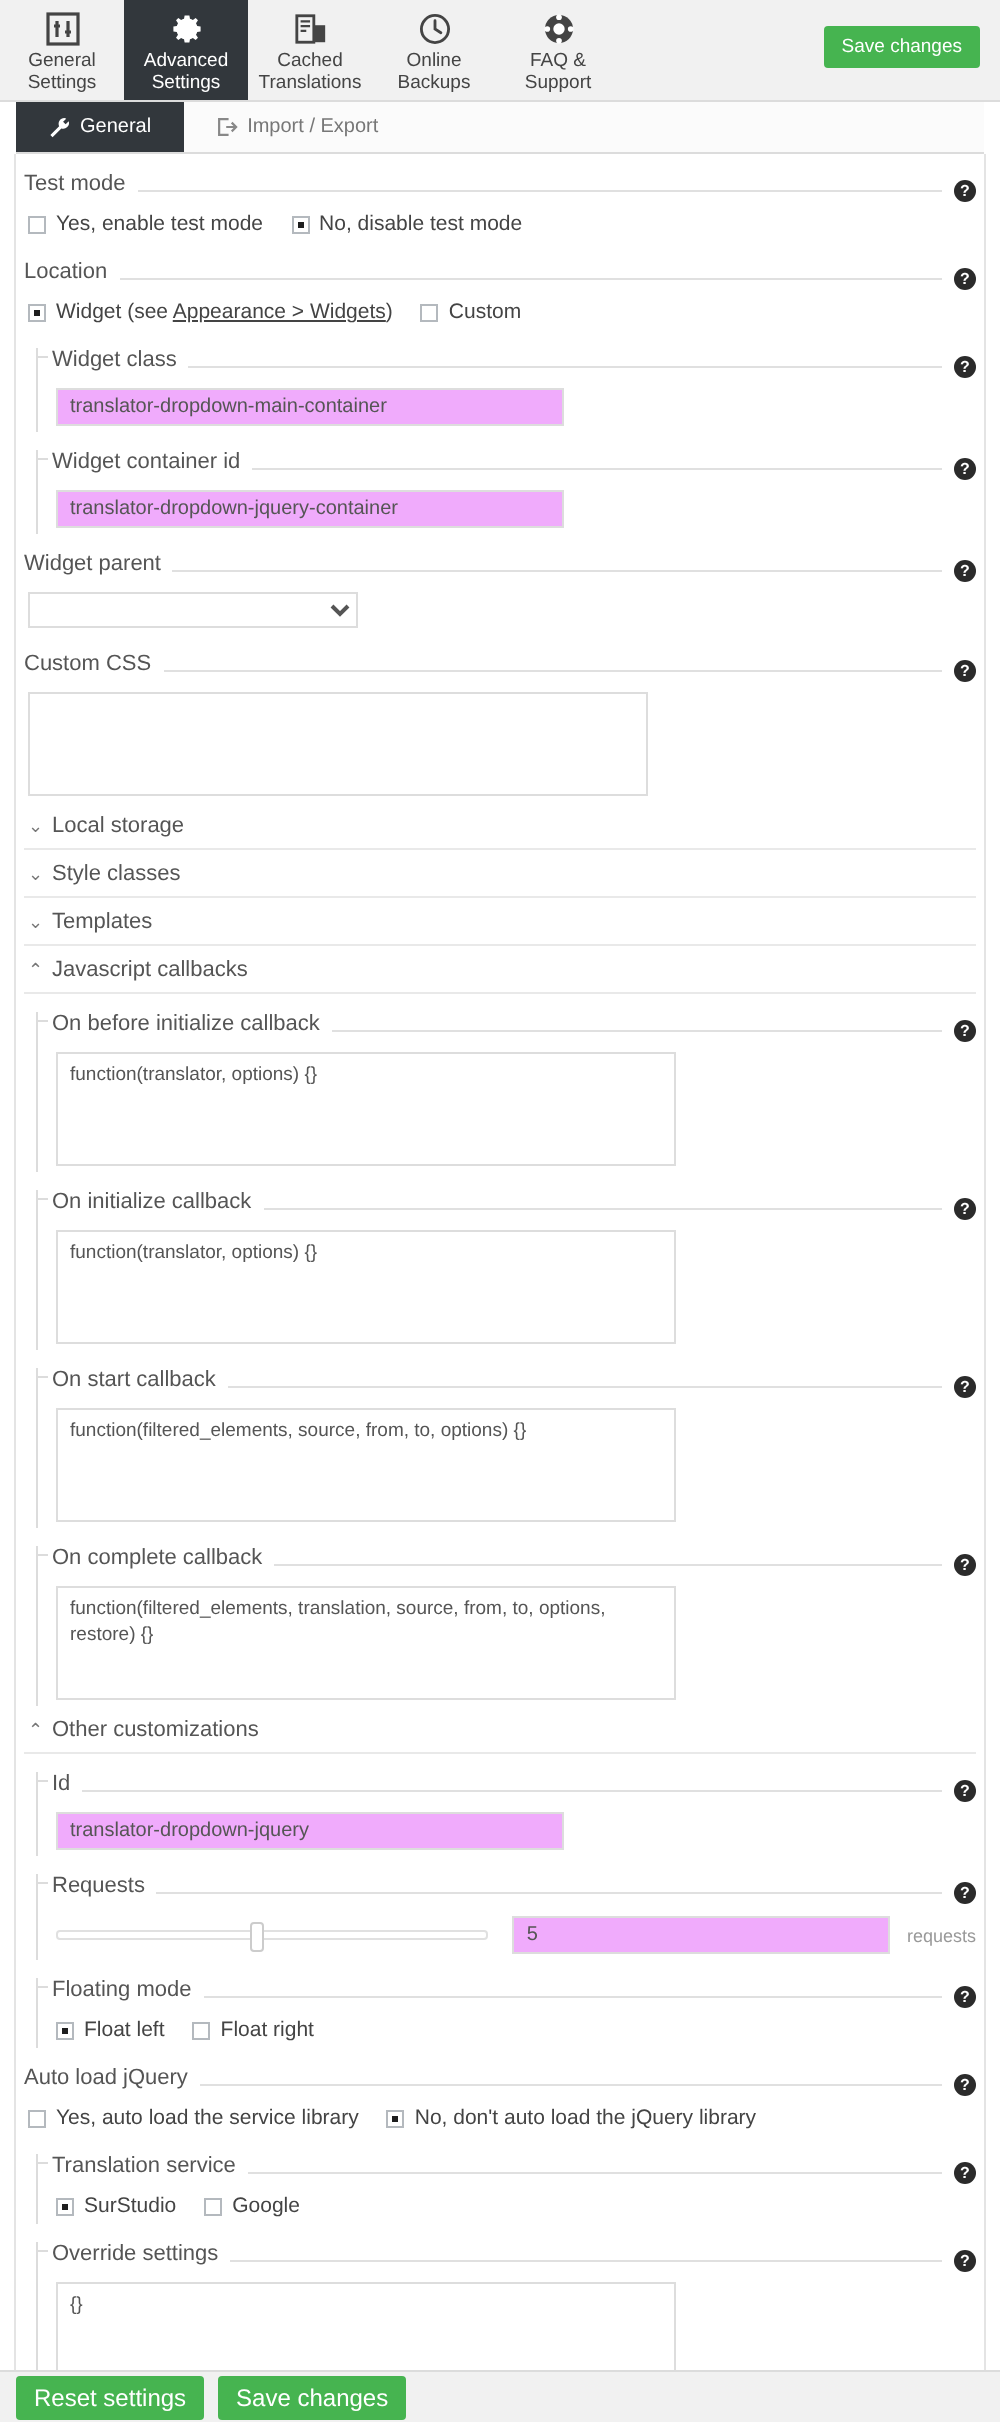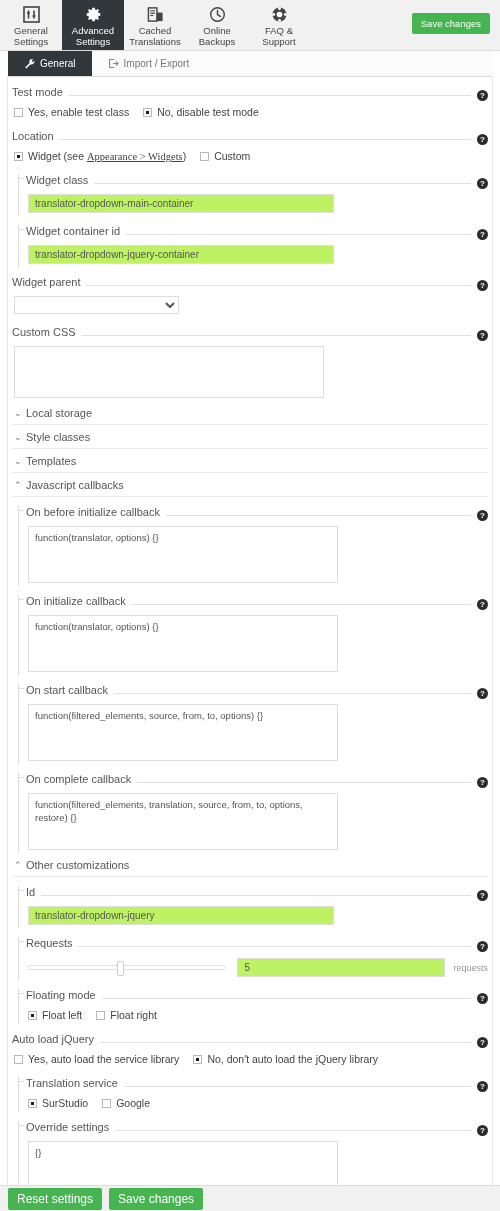--- a/index.html
+++ b/index.html
@@ -156,27 +156,27 @@
     position: relative;
     flex: 0 0 auto;
   }
   .box.on::after {
     content: "";
     position: absolute;
     left: 2px; top: 2px;
     width: 3px; height: 3px;
     background: #1e1e1e;
   }
-  .opt a { color: #444; text-decoration: underline; font-family: Liberation Serif, serif; }
+  .opt a { color: #444; text-decoration: underline; }
 
   input[type="text"], .textin {
-    width: 306px;
+    width: 254px;
     height: 19px;
     border: 1px solid #ddd;
-    background: #bef264;
+    background: #f0abfc;
     font-size: 10px;
     color: #555;
     padding: 0 6px;
     font-family: "Liberation Sans", sans-serif;
     outline: none;
     border-radius: 0;
   }
   select {
     width: 165px;
     height: 18px;
@@ -376,21 +376,21 @@
 
     <div class="fs">
       <div class="legend-row">
         <span class="legend">Test mode</span>
         <span class="legend-rule"></span>
         <span class="help">?</span>
       </div>
       <div class="ctrl-row">
         <span class="opt">
           <span class="box"></span>
-          <span>Yes, enable test class</span>
+          <span>Yes, enable test mode</span>
         </span>
         <span class="opt">
           <span class="box on"></span>
           <span>No, disable test mode</span>
         </span>
       </div>
     </div>
 
     <div class="fs">
       <div class="legend-row">

